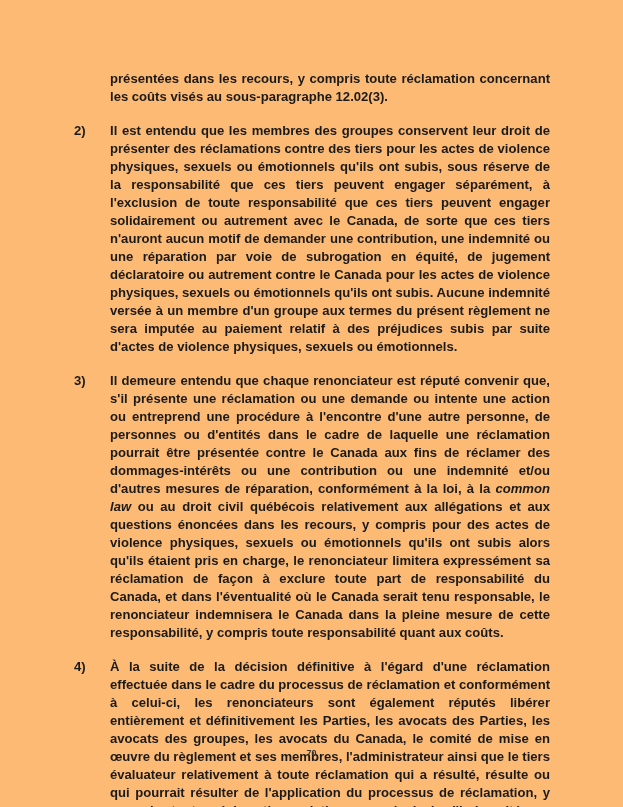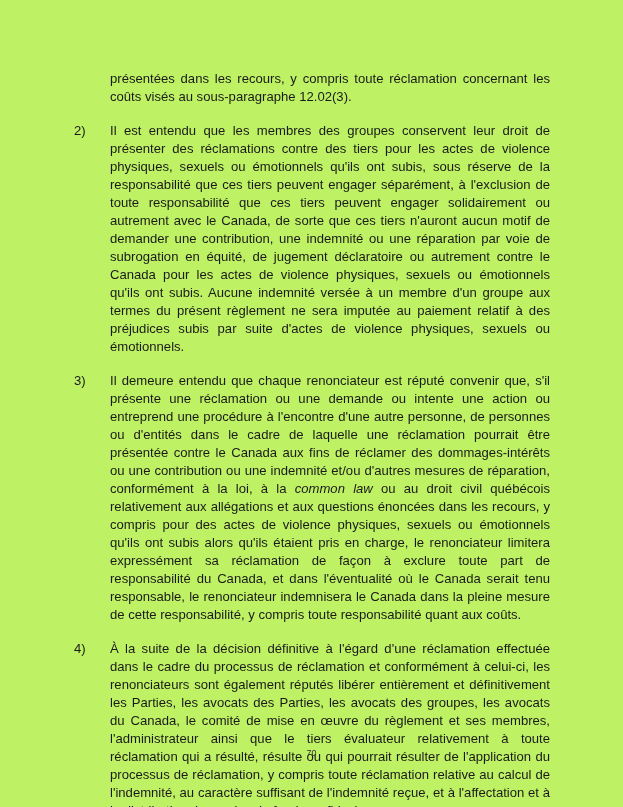--- a/index.html
+++ b/index.html
@@ -14,21 +14,22 @@
       overflow: hidden;
       font-family: "Liberation Sans", sans-serif;
       color: #1a1a1a;
     }
     .page {
       position: absolute;
       left: 0;
       top: 0;
       width: 623px;
       height: 807px;
-      background: #bef264;
+      background: #fdba74;
+      font-weight: bold;
     }
     .content {
       position: absolute;
       left: 92px;
       top: 70px;
       width: 458px;
     }
     .para {
       position: relative;
       padding-left: 18px;

